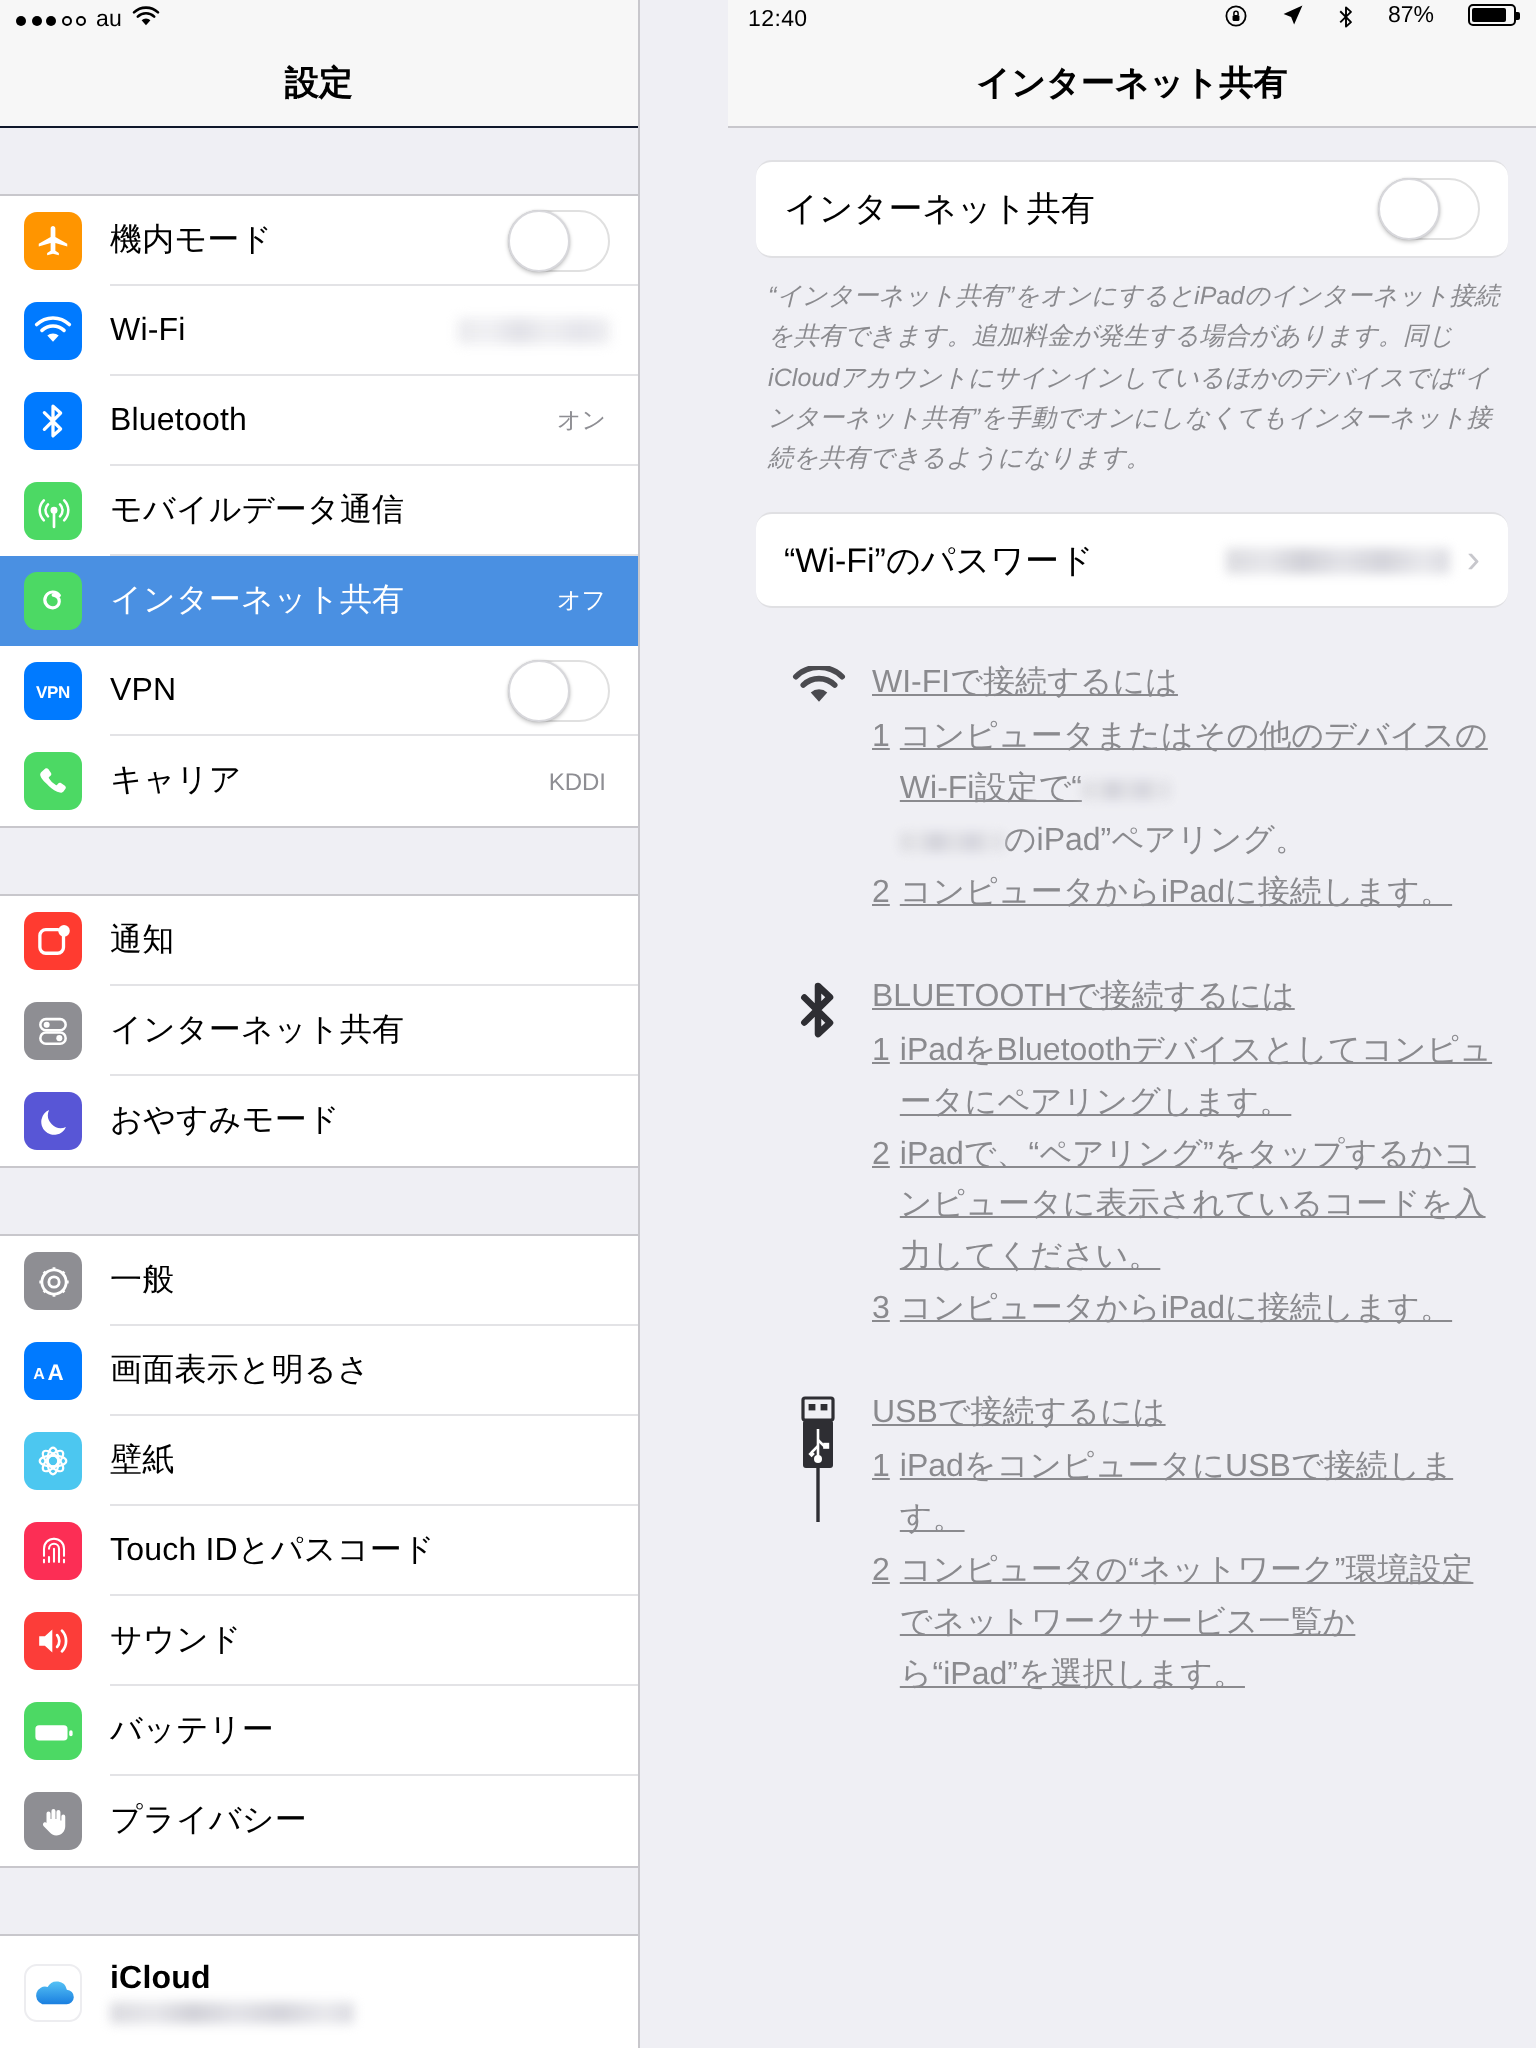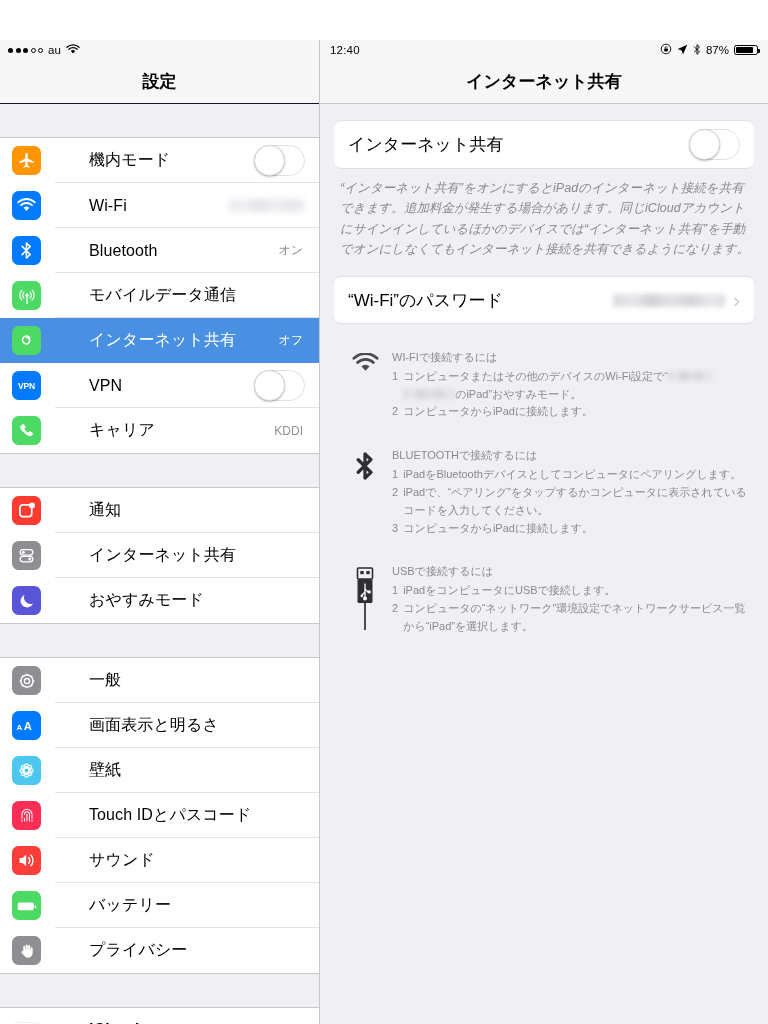--- a/index.html
+++ b/index.html
@@ -3,21 +3,21 @@
 <meta charset="utf-8">
 <style>
   * { box-sizing: border-box; margin: 0; padding: 0; }
   html, body {
     width: 768px; height: 1024px;
     font-family: "Liberation Sans", "DejaVu Sans", sans-serif;
     background: #ffffff;
     overflow: hidden;
     -webkit-font-smoothing: antialiased;
   }
-  .screen { position: relative; width: 768px; height: 812px; display: flex; background:#f9a8d4;margin-top:40px; }
+  .screen { position: relative; width: 768px; height: 812px; display: flex; background:#f9a8d4; }
 
   
   .left {
     width: 320px; height: 1024px;
     background: #ffffff;
     border-right: 1px solid #c8c7cc;
     display: flex; flex-direction: column;
     position: relative;
   }
   .statusbar-l {
@@ -38,21 +38,21 @@
     display:flex; align-items:center; justify-content:center;
     font-size: 17px; font-weight: bold; color:#000;
   }
   .list-scroll { flex:1; overflow:hidden; background:#ffffff; }
   .gap { height: 35px; background:#efeff4; border-top:1px solid #c8c7cc; border-bottom:1px solid #c8c7cc; }
   .gap.first { height:34px; border-top:none; }
 
   .row {
     height: 45px; display:flex; align-items:center;
     padding-left: 12px; padding-right: 14px;
-    background:#fff; position:relative;gap:34px;
+    background:#fff; position:relative;
   }
   .row:after {
     content:""; position:absolute; left:55px; right:0; bottom:0;
     height:1px; background:#e3e3e6;
   }
   .row.last:after { display:none; }
   .row.tall { height:57px;font-weight:bold; }
   .row.sel { background:#4a90e2; }
   .row.sel:after { background:#4a90e2; }
   .row.sel .row-label, .row.sel .row-value { color:#fff; }
@@ -91,29 +91,29 @@
     position:absolute; top:-1px; left:-1px;
     width:31px; height:31px; border-radius:50%;
     background:#fff; border:1px solid #d8d8dc;
     box-shadow: 0 1px 2px rgba(0,0,0,.22), 0 0 1px rgba(0,0,0,.12);
   }
 
   
   .right {
     width: 448px; height:1024px;
     background:#efeff4;
-    display:flex; flex-direction:column;
+    display:flex; flex-direction:column;padding-left:44px;
   }
   .statusbar-r {
     height:20px; background:#f7f7f7;
     display:flex; align-items:center; padding:0 10px;
     font-size:11.5px; color:#000; position:relative;
   }
   .sb-time { font-weight:normal; letter-spacing:.2px; }
-  .sb-right { margin-left:auto; display:flex; align-items:center; gap:5px; }
+  .sb-right { margin-left:auto; display:flex; align-items:flex-start; gap:17px; }
   .batt-pct { font-size:11.5px; }
   .batt {
     width:24px; height:10.5px; border:1px solid #000; border-radius:2.5px;
     position:relative; display:flex; align-items:center; padding:1px;
   }
   .batt .fill { height:100%; background:#000; border-radius:1px; }
   .batt:after {
     content:""; position:absolute; right:-3px; top:3px;
     width:2px; height:4px; background:#000; border-radius:0 1px 1px 0;
   }
@@ -133,21 +133,21 @@
   .card-title { font-size:17px; color:#000; flex:1; }
   .card-chev { color:#c7c7cc; font-size:20px; margin-left:8px; line-height:1; font-weight:300;}
 
   .desc {
     font-size:12.5px; line-height:1.62; color:#8a8a8e;
     padding: 9px 4px 0 6px; letter-spacing:.05px;font-style:italic;
   }
 
   .instr-block { display:flex; padding: 0 4px 0 4px; margin-top:4px; }
   .instr-icon { width:54px; flex:0 0 54px; display:flex; justify-content:center; padding-top:4px; }
-  .instr-text { flex:1; font-size:11px; color:#8a8a8e; line-height:1.62; }
+  .instr-text { flex:1; font-size:16px; color:#8a8a8e; line-height:1.62;text-decoration:underline; }
   .instr-head { margin-bottom:1px; }
   .instr-step { display:flex; gap:5px; }
   .instr-step .num { flex:0 0 auto; }
   .instr-step .txt { flex:1; }
   .spacer-24 { height:22px; }
 </style>
 </head>
 <body>
 
 <div class="screen">
@@ -445,21 +445,21 @@
           <svg width="27" height="20" viewBox="0 0 20 15">
               <path d="M10 13.4 L6.9 9.9 a4.7 4.7 0 0 1 6.2 0 Z" fill="#4a4a4f"></path>
               <path d="M4.1 7.1 a8.5 8.5 0 0 1 11.8 0" stroke="#4a4a4f" stroke-width="2.1" fill="none" stroke-linecap="round"></path>
               <path d="M1.3 4 a12.5 12.5 0 0 1 17.4 0" stroke="#4a4a4f" stroke-width="2.1" fill="none" stroke-linecap="round"></path>
             </svg>
         </div>
         <div class="instr-text">
           <div class="instr-head">WI-FIで接続するには</div>
           <div class="instr-step">
             <span class="num">1</span>
-            <span class="txt"><span>コンピュータまたはその他のデバイスのWi-Fi設定で“</span><span class="redact" style="width:44px;height:10px;vertical-align:-1px"></span><span style="display:inline-block;width:100%"><span class="redact" style="width:52px;height:10px;vertical-align:-1px"></span><span>のiPad”おやすみモード。</span></span></span>
+            <span class="txt"><span>コンピュータまたはその他のデバイスのWi-Fi設定で“</span><span class="redact" style="width:44px;height:10px;vertical-align:-1px"></span><span style="display:inline-block;width:100%"><span class="redact" style="width:52px;height:10px;vertical-align:-1px"></span><span>のiPad”ペアリング。</span></span></span>
           </div>
           <div class="instr-step">
             <span class="num">2</span>
             <span class="txt">コンピュータからiPadに接続します。</span>
           </div>
         </div>
       </div>
 
       <div class="spacer-24"></div>
 

